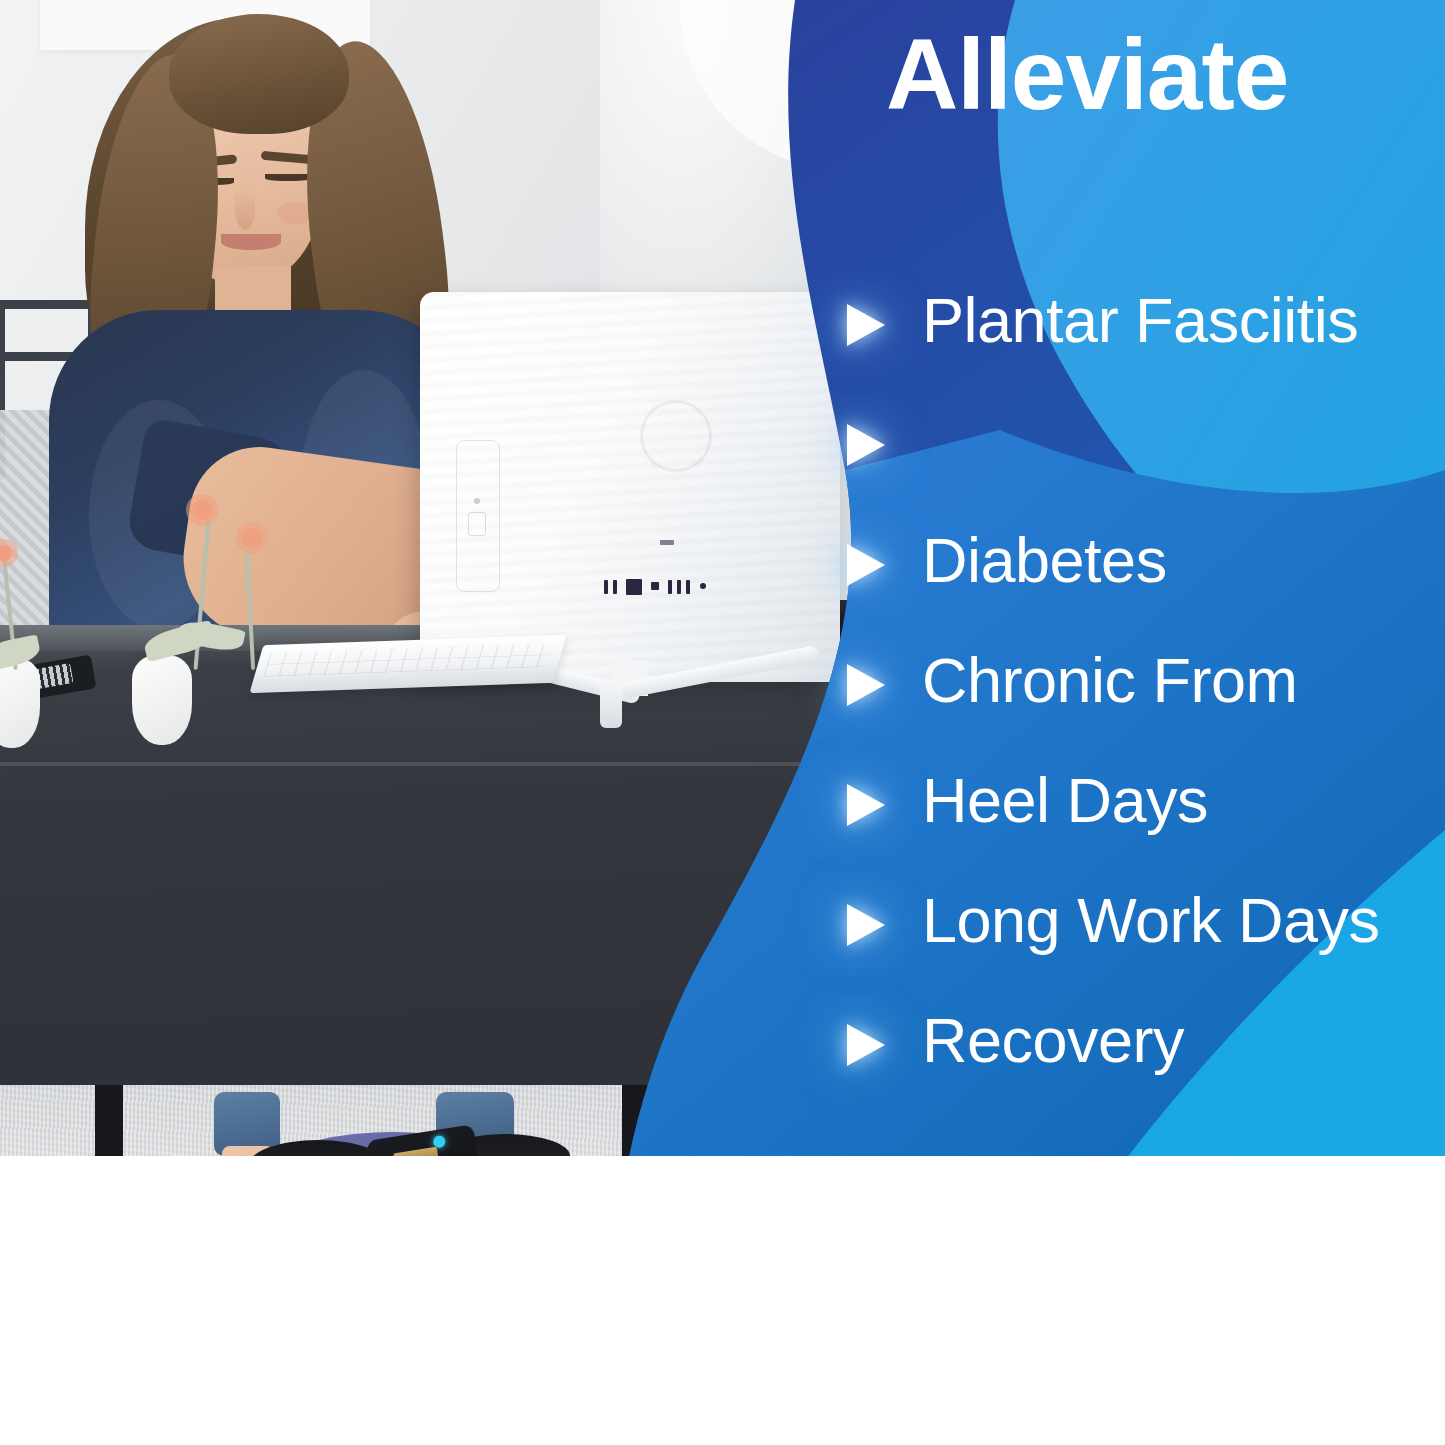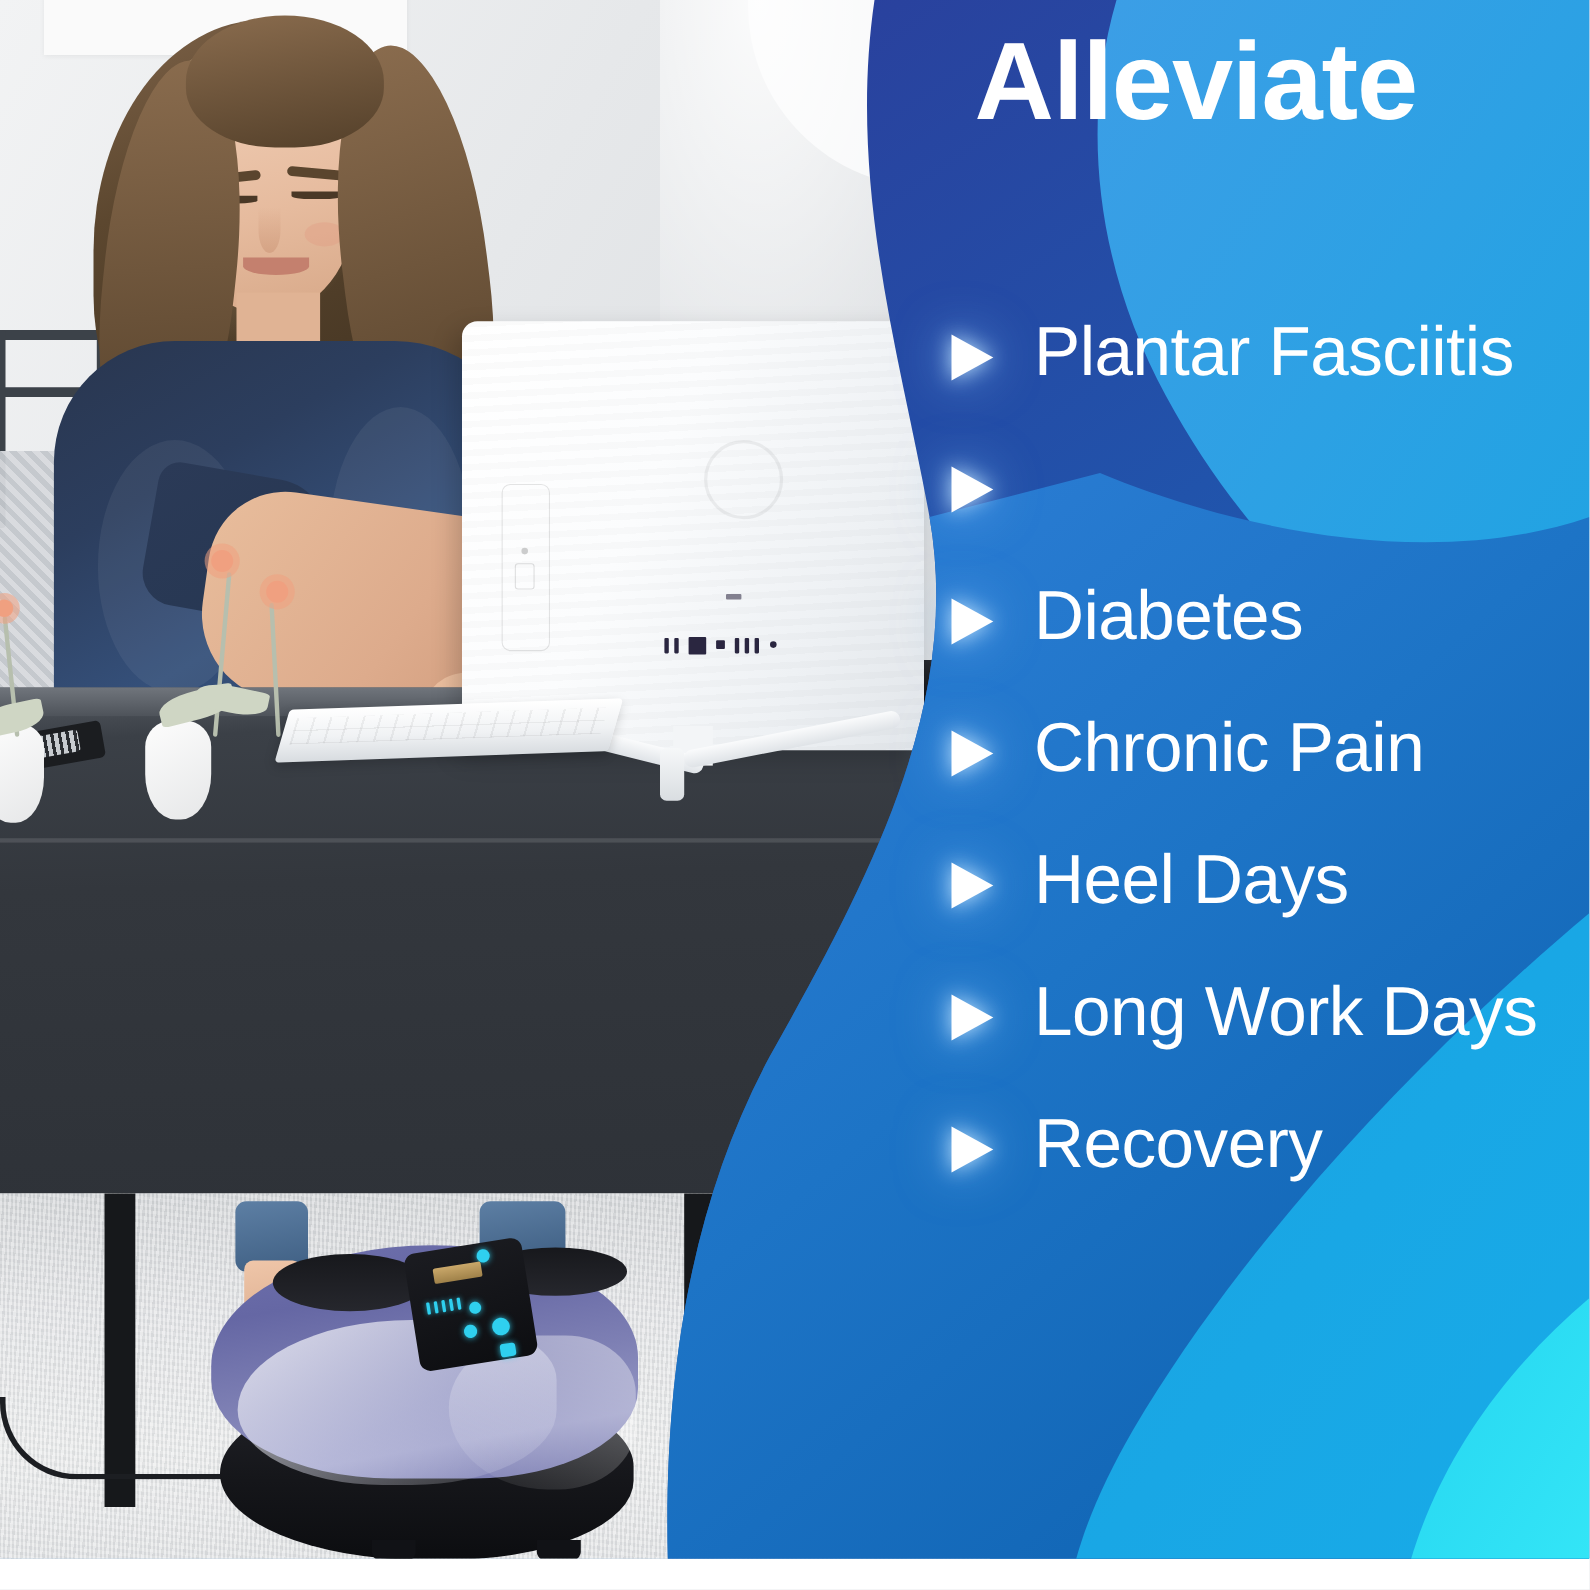--- a/index.html
+++ b/index.html
@@ -1,17 +1,17 @@
 <!DOCTYPE html>
 <html><head>
 <meta charset="utf-8">
 <style>
   html,body{margin:0;padding:0;background:#fff;}
   body{font-family:"Liberation Sans",sans-serif;}
-  .stage{position:relative;width:1445px;height:1417px;overflow:hidden;background:#0E6CC4;}
+  .stage{position:relative;width:1445px;height:1156px;overflow:hidden;background:#0E6CC4;}
 
   
   .photo{position:absolute;left:0;top:0;width:900px;height:1445px;overflow:hidden;background:#e9eaec;}
   .wall{position:absolute;left:0;top:0;width:900px;height:700px;
         background:linear-gradient(120deg,#f2f3f4 0%,#e6e8ea 45%,#d9dcdf 100%);}
   .wall-art{position:absolute;left:40px;top:-10px;width:330px;height:60px;background:#fafafa;
             box-shadow:0 2px 5px rgba(0,0,0,.06);}
   .wall-shadow{position:absolute;left:600px;top:0;width:300px;height:430px;
         background:radial-gradient(ellipse at 30% 0%,rgba(255,255,255,.85) 0%,rgba(222,226,230,0) 70%);}
   .wall-curve{position:absolute;left:680px;top:-160px;width:330px;height:330px;border-radius:50%;
@@ -159,21 +159,21 @@
   .panel{position:absolute;left:0;top:0;width:1445px;height:1445px;}
   .panel svg{display:block;}
 
   
   .content{position:absolute;left:0;top:0;width:1445px;height:1445px;}
   .title-a{position:absolute;left:886px;top:24px;font-size:100px;font-weight:bold;color:#fff;
         letter-spacing:-1px;line-height:1;}
   .title-b{position:absolute;left:886px;top:126px;font-size:78px;font-weight:400;color:#fff;
         letter-spacing:0px;line-height:1;}
 
-  .list{position:absolute;left:862px;top:286px;width:560px;text-decoration:underline;}
+  .list{position:absolute;left:844px;top:286px;width:560px;text-decoration:underline;}
   .row{position:relative;height:120px;}
   .arrow{position:absolute;left:3px;top:18px;width:0;height:0;
         border-top:21px solid transparent;border-bottom:21px solid transparent;border-left:38px solid #ffffff;
         filter:drop-shadow(0 0 9px rgba(190,225,255,.95)) drop-shadow(0 0 22px rgba(140,200,255,.6));}
   .row-label{position:absolute;left:78px;top:-4px;font-size:63px;font-weight:400;color:#fff;
         line-height:76px;white-space:nowrap;letter-spacing:-.5px;}
 </style>
 </head>
 <body>
 
@@ -362,21 +362,21 @@
       </div>
       <div class="row">
         <span class="arrow"></span>
       </div>
       <div class="row">
         <span class="arrow"></span>
         <span class="row-label">Diabetes</span>
       </div>
       <div class="row">
         <span class="arrow"></span>
-        <span class="row-label">Chronic Pain</span>
+        <span class="row-label">Chronic From</span>
       </div>
       <div class="row">
         <span class="arrow"></span>
         <span class="row-label">Heel Days</span>
       </div>
       <div class="row">
         <span class="arrow"></span>
         <span class="row-label">Long Work Days</span>
       </div>
       <div class="row">

